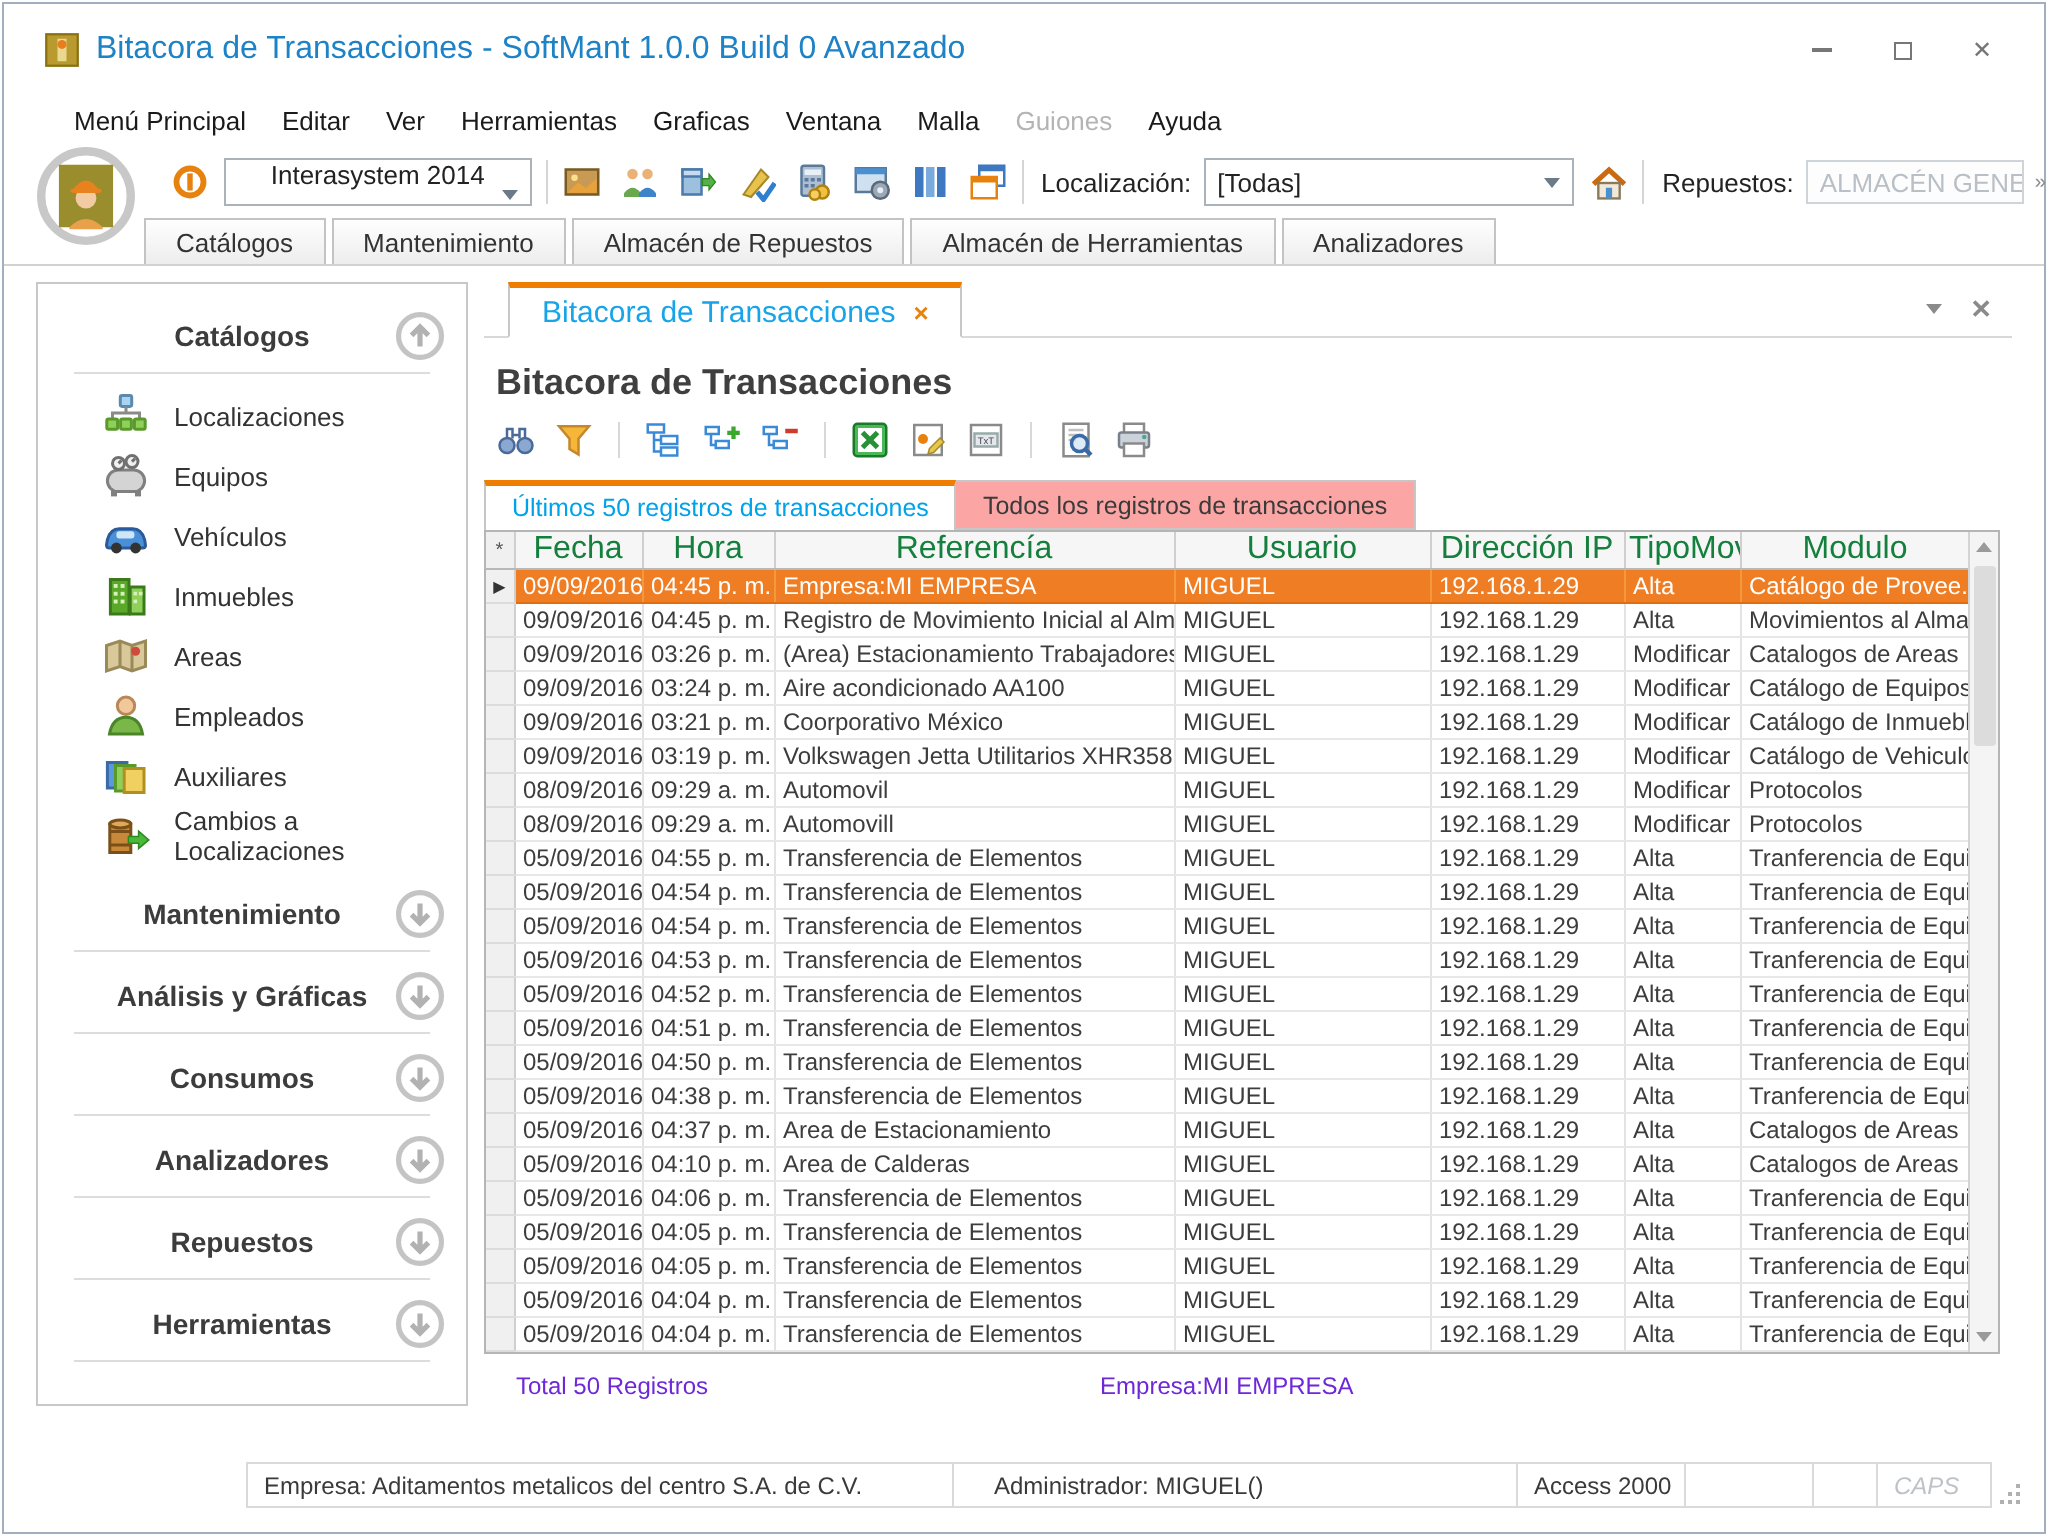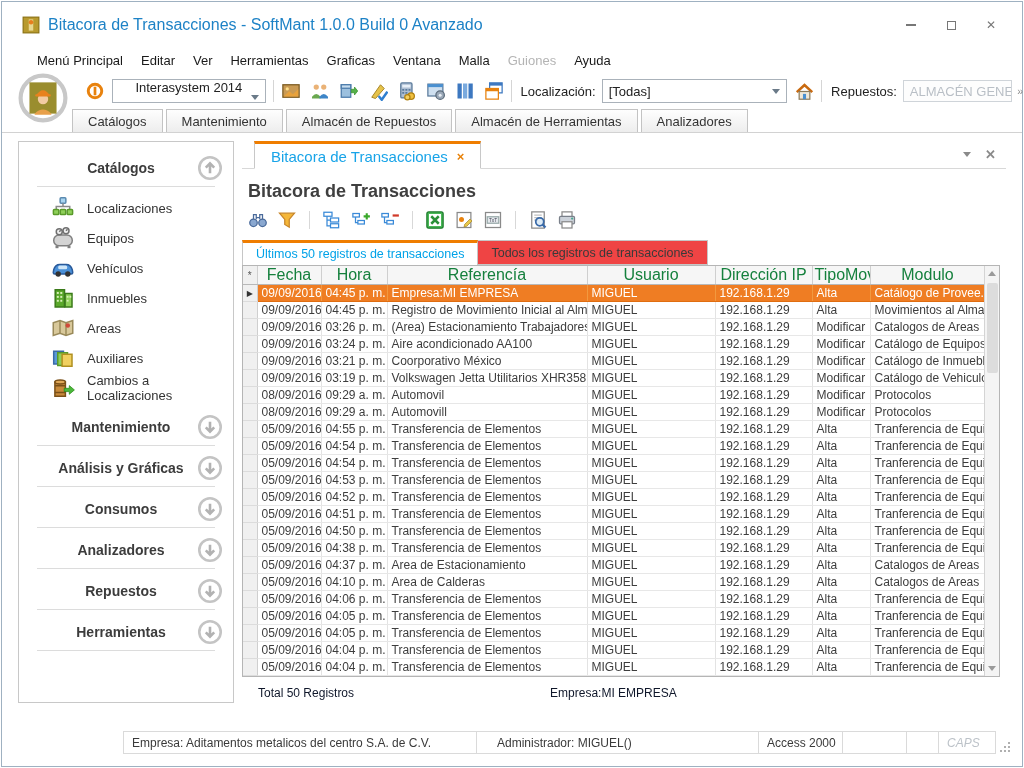--- a/index.html
+++ b/index.html
@@ -68,41 +68,41 @@
   .caret-down { width:0; height:0; border-left:4px solid transparent; border-right:4px solid transparent; border-top:5px solid #8a8a8a; }
   .gray-x { color:#8a8a8a; font-size:13px; font-weight:bold; }
   .doc-heading { font-size:18px; font-weight:bold; color:#3f3f3f; margin:12px 0 6px 6px; }
   .doc-toolbar { display:flex; align-items:center; gap:9px; margin:2px 0 10px 6px; }
   .doc-tb-sep { width:1px; height:18px; background:#d8d8d8; margin:0 3px; }
 
   
   .subtabs { display:flex; align-items:flex-end; }
   .subtab { height:25px; display:flex; align-items:center; padding:0 13px; font-size:12.5px; cursor:default; }
   .subtab.active { border:1px solid #c6c6c6; border-top:3px solid #ef7d00; border-bottom:none; background:#fff; color:#00a2e8; }
-  .subtab.inactive { border:1px solid #c6c6c6; border-left:none; background:#ef4444; color:#3a3a3a; }
+  .subtab.inactive { border:1px solid #c6c6c6; border-left:none; background:#fca5a5; color:#3a3a3a; }
 
   
   .grid-wrap { position:relative; width:758px; border:1px solid #b5b5b5; background:#fff; }
   table.grid { border-collapse:collapse; table-layout:fixed; width:742px; }
   .grid th { height:17px; font-weight:normal; font-size:16px; color:#15803d; background:#f6f6f6;
              border-right:1px solid #cfcfcf; border-bottom:1px solid #b8b8b8; padding:0 2px; overflow:hidden; white-space:nowrap; }
   .grid td { height:17px; font-size:12px; color:#3d3d3d; padding:0 4px; border-right:1px solid #e3e3e3;
              border-bottom:1px solid #e7e7e7; white-space:nowrap; overflow:hidden; }
   .grid td.marker { background:#f0f0f0; border-right:1px solid #cfcfcf; border-bottom:1px solid #dcdcdc; padding:0; text-align:center; font-size:8px; color:#333; }
   .grid th.marker-h { background:#f0f0f0; font-size:10px; color:#555; }
   tr.selected td:not(.marker) { background:#ef7d23; color:#fff; border-right-color:#f2993f; border-bottom-color:#e06d10; }
   .vscroll { position:absolute; top:0; right:0; bottom:0; width:15px; background:#f4f4f4; border-left:1px solid #d4d4d4;
              display:flex; flex-direction:column; align-items:center; }
   .vs-btn { height:15px; width:15px; display:flex; align-items:center; justify-content:center; }
   .vs-thumb { width:11px; height:90px; background:#dcdcdc; border-radius:2px; margin-top:2px; }
   .vs-spacer { flex:1; }
   .tri-up { width:0;height:0;border-left:4px solid transparent;border-right:4px solid transparent;border-bottom:5px solid #9a9a9a; }
   .tri-down { width:0;height:0;border-left:4px solid transparent;border-right:4px solid transparent;border-top:5px solid #9a9a9a; }
 
-  .grid-footer { display:flex; font-size:12px; color:#0f172a; margin-top:9px; }
+  .grid-footer { display:flex; font-size:12px; color:#6d28d9; margin-top:9px; }
   .gf-total { margin-left:16px; }
   .gf-empresa { margin-left:196px; }
 
   
   .statusbar { height:23px; display:flex; font-size:12px; color:#3a3a3a; margin:0 1px 12px 0; flex:0 0 auto; align-items:stretch; }
   .sb-fill { width:122px; }
   .sb-cell { border:1px solid #dadada; margin-left:-1px; display:flex; align-items:center; padding:0 8px; white-space:nowrap; overflow:hidden; }
   .sb-cell.muted { color:#bcc2c8; }
   .sb-grip { width:14px; align-self:flex-end; height:14px; position:relative; margin-left:2px; }
   .sb-grip i { position:absolute; width:2px; height:2px; background:#b0b0b0; }
@@ -337,20 +337,29 @@
               <path d="M1.5 4.5 L6 3 L10 4.5 L14.5 3 V11.5 L10 13 L6 11.5 L1.5 13 Z" fill="#d8c89a" stroke="#9a8a5a"></path>
               <path d="M6 3 V11.5 M10 4.5 V13" stroke="#9a8a5a" fill="none"></path>
               <circle cx="11.2" cy="6.4" r="1.5" fill="#d04a3a"></circle>
             </svg>
           </span>
           <span class="sb-item-label">Areas</span>
         </div>
         <div class="sb-item">
           <span class="icon">
             <svg viewBox="0 0 16 16" width="24" height="24">
+              <circle cx="8" cy="4.6" r="2.9" fill="#f0c89a" stroke="#b8885a"></circle>
+              <path d="M2.5 14 q1 -5.6 5.5 -5.6 q4.5 0 5.5 5.6 z" fill="#7ab648" stroke="#4a8628"></path>
+            </svg>
+          </span>
+          <span class="sb-item-label">Empleados</span>
+        </div>
+        <div class="sb-item">
+          <span class="icon">
+            <svg viewBox="0 0 16 16" width="24" height="24">
               <rect x="1.8" y="3.5" width="6.5" height="8.5" fill="#5a9ad8" stroke="#3a6aa8"></rect>
               <rect x="4.5" y="4.5" width="6.5" height="8.5" fill="#8fd05a" stroke="#5a9a2a"></rect>
               <rect x="7.4" y="5.5" width="6.6" height="8" fill="#f0d060" stroke="#b09020"></rect>
             </svg>
           </span>
           <span class="sb-item-label">Auxiliares</span>
         </div>
         <div class="sb-item">
           <span class="icon">
             <svg viewBox="0 0 16 16" width="24" height="24">

